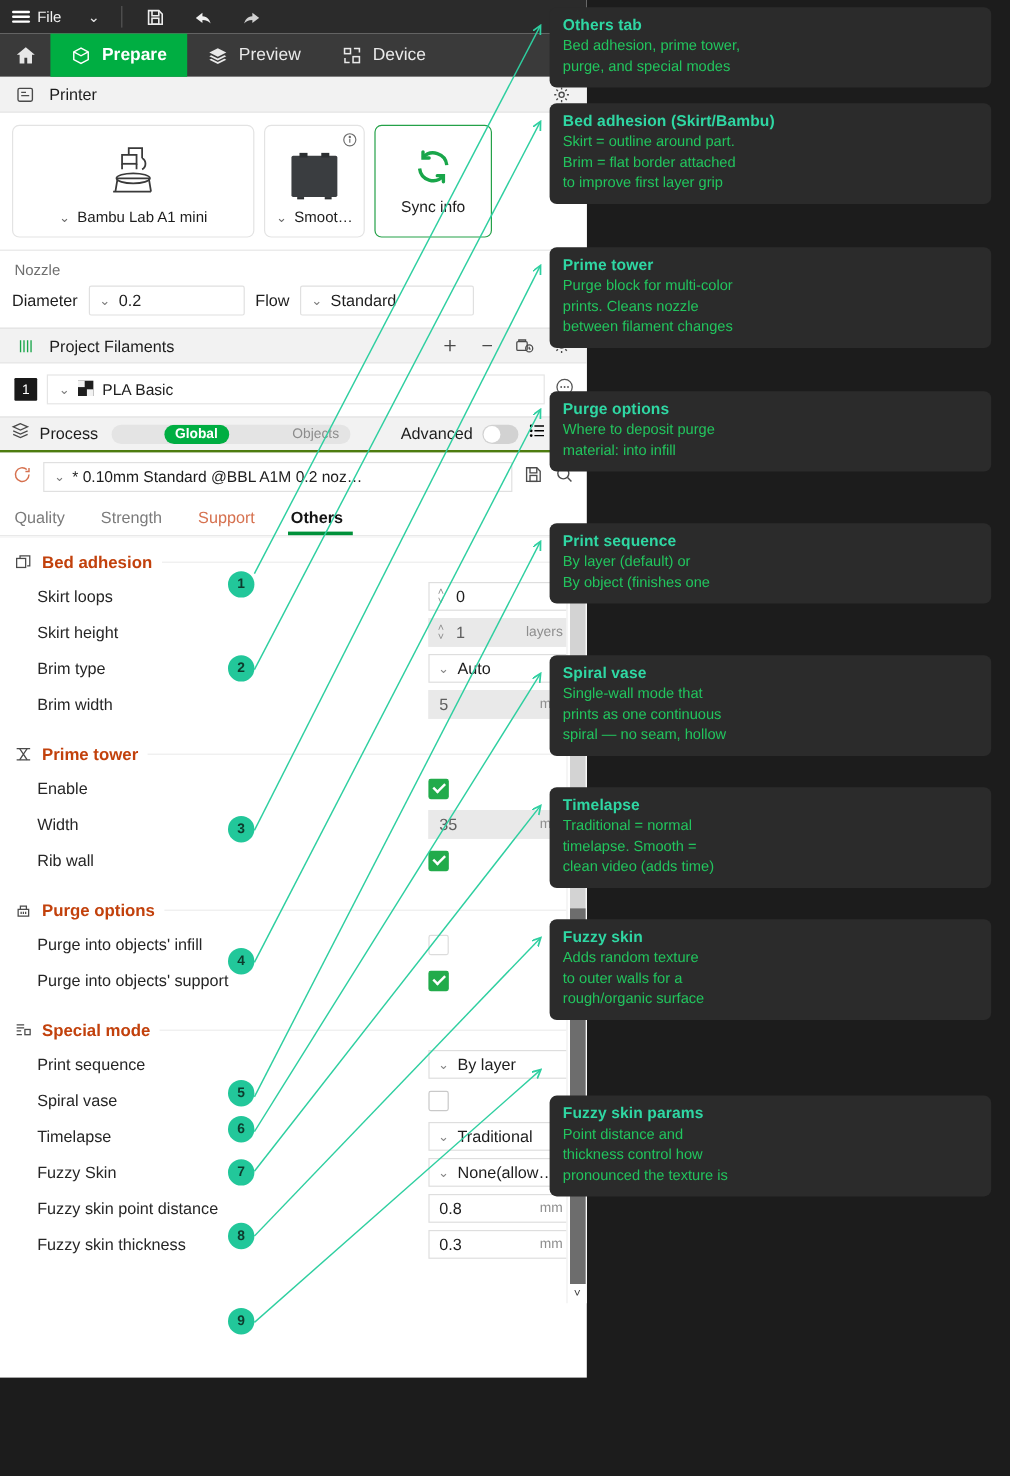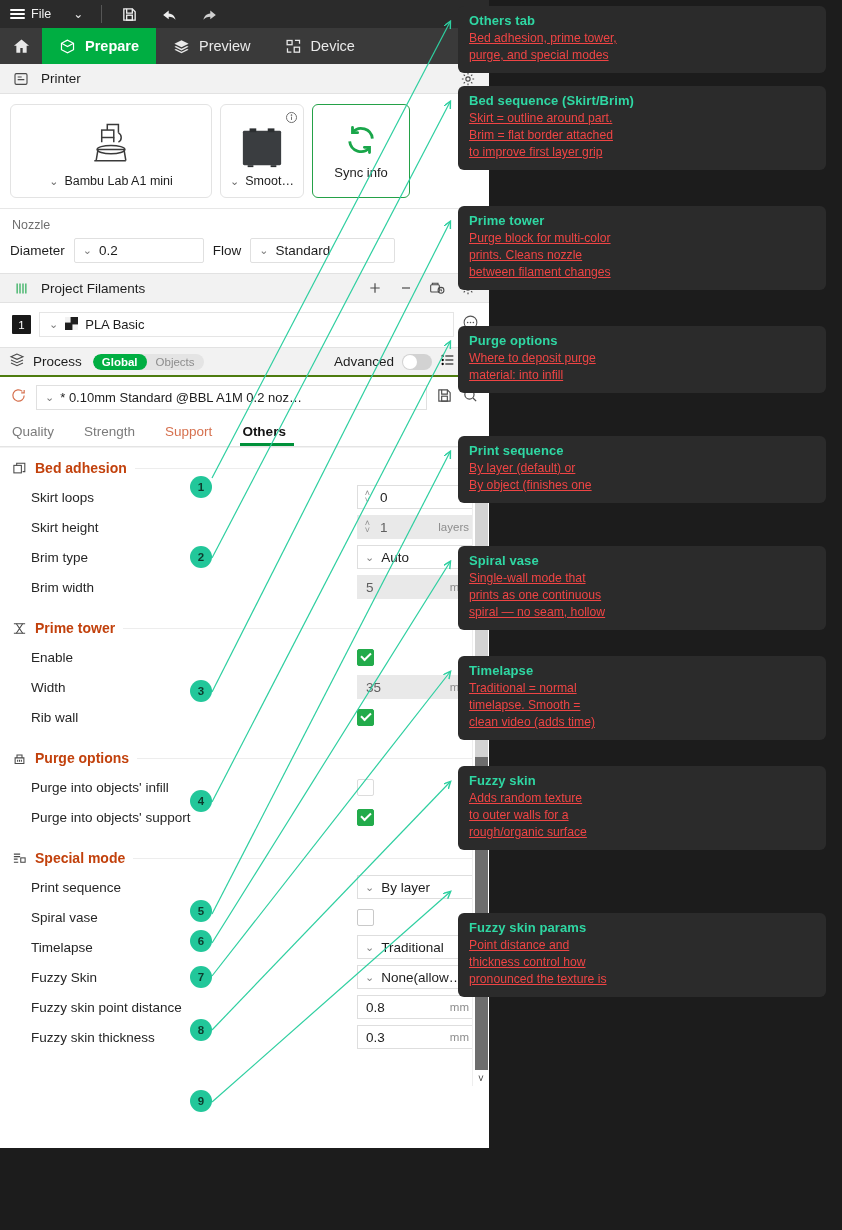--- a/index.html
+++ b/index.html
@@ -78,21 +78,21 @@
   .fil-box{ flex:1; border:1px solid #e5e5e5; height:25px; display:flex; align-items:center;
             gap:7px; padding:0 9px; font-size:13px; color:#1d1d1d;}
   .fil-box .cv{ color:#7a7a7a; font-size:11px;}
   .fil-more{ color:#555; }
 
   
   .proc-head{ height:30px; background:#f2f2f2; border-top:1px solid #e2e2e2;
     border-bottom:2px solid #4d7c0f; display:flex; align-items:center; padding:0 9px; gap:8px;}
   .proc-title{ font-size:13.5px; color:#1d1d1d;}
   .seg{ display:flex; background:#e4e4e4; border-radius:9px; overflow:hidden; margin-left:3px;}
-  .seg div{ font-size:11.5px; padding:2px 9px; color:#8c8c8c;}
+  .seg div{ font-size:11.5px; padding:2px 9px; color:#8c8c8c;margin-left:44px;}
   .seg div.on{ background:#00ae42; color:#fff; border-radius:9px; font-weight:600;}
   .adv-lbl{ font-size:13.5px; color:#1d1d1d; margin-left:auto;}
   .toggle{ width:30px;height:16px;background:#d2d2d2;border-radius:9px;position:relative;}
   .toggle i{ position:absolute;left:1px;top:1px;width:14px;height:14px;background:#fff;border-radius:50%;}
 
   
   .preset-row{ display:flex; align-items:center; gap:9px; padding:8px 10px 6px 10px;}
   .preset-reload{ color:#d6714f;}
   .preset-box{ flex:1; border:1px solid #e0e0e0; height:25px; display:flex; align-items:center;
                gap:6px; padding:0 8px; font-size:13px; color:#1d1d1d; white-space:nowrap; overflow:hidden;}
@@ -143,21 +143,21 @@
         border-left:1px solid #eee; display:flex; flex-direction:column; align-items:center;}
   .vsb .ar{ height:16px; display:flex;align-items:center;justify-content:center;color:#3a3a3a;font-size:10px;}
   .vsb .track{ flex:1; width:13px; background:#d3d3d3; position:relative;}
   .vsb .thumb{ position:absolute; left:0; right:0; top:293px; bottom:0; background:#6d6d6d;}
 
   
   #cards{ position:absolute; left:458px; top:0; width:370px;}
   .card{ position:absolute; left:0; width:368px; background:#2b2b2b; border-radius:6px;
          padding:7px 11px 9px 11px;}
   .card h4{ color:#2fd7a3; font-size:13px; font-weight:700; margin-bottom:2px; letter-spacing:.1px;}
-  .card p{ color:#ef4444; font-size:12.2px; line-height:17px;text-decoration:underline;}
+  .card p{ color:#22c55e; font-size:12.2px; line-height:17px;}
 
   
   .badge{ position:absolute; width:22px;height:22px;border-radius:50%;background:#22c79a;
           color:#0d3b2d; font-size:11.5px; font-weight:700;
           display:flex;align-items:center;justify-content:center; z-index:5;}
   #arrows{ position:absolute; left:0; top:0; width:842px; height:1230px; pointer-events:none; z-index:3;}
 </style>
 </head>
 <body>
 
@@ -649,21 +649,21 @@
 
 <div id="cards">
 
   <div class="card" style="top:6px">
     <h4>Others tab</h4>
     <p>Bed adhesion, prime tower,</p>
     <p>purge, and special modes</p>
   </div>
 
   <div class="card" style="top:86px">
-    <h4>Bed sequence (Skirt/Brim)</h4>
+    <h4>Bed adhesion (Skirt/Bambu)</h4>
     <p>Skirt = outline around part.</p>
     <p>Brim = flat border attached</p>
     <p>to improve first layer grip</p>
   </div>
 
   <div class="card" style="top:206px">
     <h4>Prime tower</h4>
     <p>Purge block for multi-color</p>
     <p>prints. Cleans nozzle</p>
     <p>between filament changes</p>

